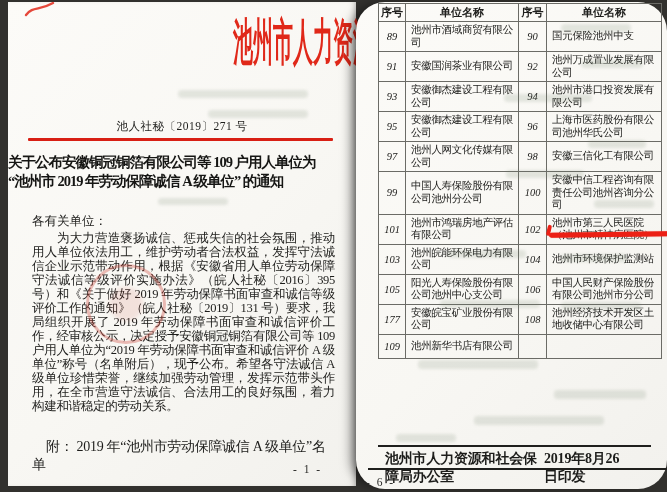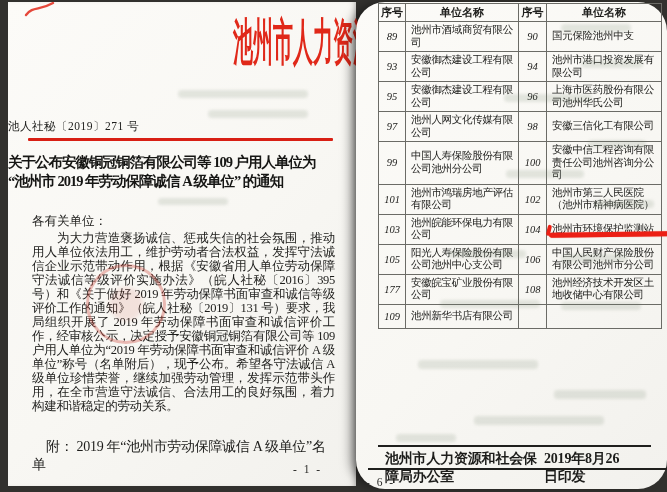--- a/index.html
+++ b/index.html
@@ -31,21 +31,21 @@
   }
 
   
   .doc-header{position:absolute;top:14px;left:0;right:0;text-align:center;white-space:nowrap;}
   .doc-header span{
     display:inline-block;font-size:50px;font-weight:bold;line-height:52px;
     color:var(--red-header);transform:scaleX(0.40);transform-origin:center;
     white-space:nowrap;
   }
   .doc-number{
-    position:absolute;top:117px;left:0;right:0;text-align:left;
+    position:absolute;top:117px;left:0;right:0;text-align:center;
     font-size:11.5px;color:#1d1d1b;letter-spacing:0.5px;
   }
   .red-rule{
     position:absolute;top:136px;left:20px;width:305px;height:3px;
     background:var(--red-rule);border-radius:1px;
   }
   .notice-title{
     position:absolute;top:151px;left:0;right:0;text-align:left;
     font-weight:bold;font-size:14.5px;line-height:19px;
     letter-spacing:-1px;color:#161614;
@@ -170,20 +170,26 @@
         </tr>
       </thead>
       <tbody>
           <tr>
             <td class="no">89</td>
             <td class="name">池州市酒域商贸有限公司</td>
             <td class="no">90</td>
             <td class="name">国元保险池州中支</td>
           </tr>
           <tr>
+            <td class="no">91</td>
+            <td class="name">安徽国润茶业有限公司</td>
+            <td class="no">92</td>
+            <td class="name">池州万成置业发展有限公司</td>
+          </tr>
+          <tr>
             <td class="no">93</td>
             <td class="name">安徽御杰建设工程有限公司</td>
             <td class="no">94</td>
             <td class="name">池州市港口投资发展有限公司</td>
           </tr>
           <tr>
             <td class="no">95</td>
             <td class="name">安徽御杰建设工程有限公司</td>
             <td class="no">96</td>
             <td class="name">上海市医药股份有限公司池州华氏公司</td>

